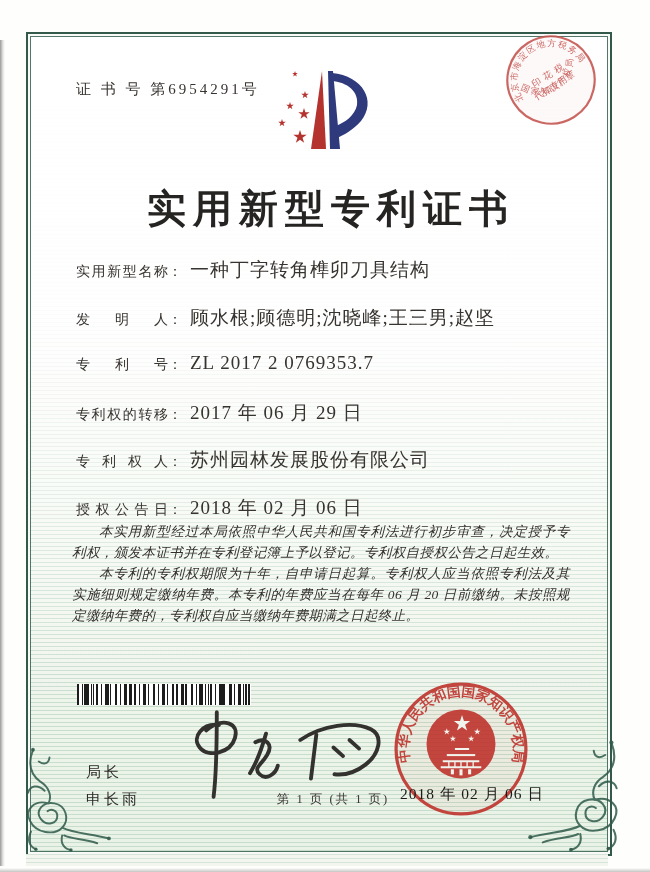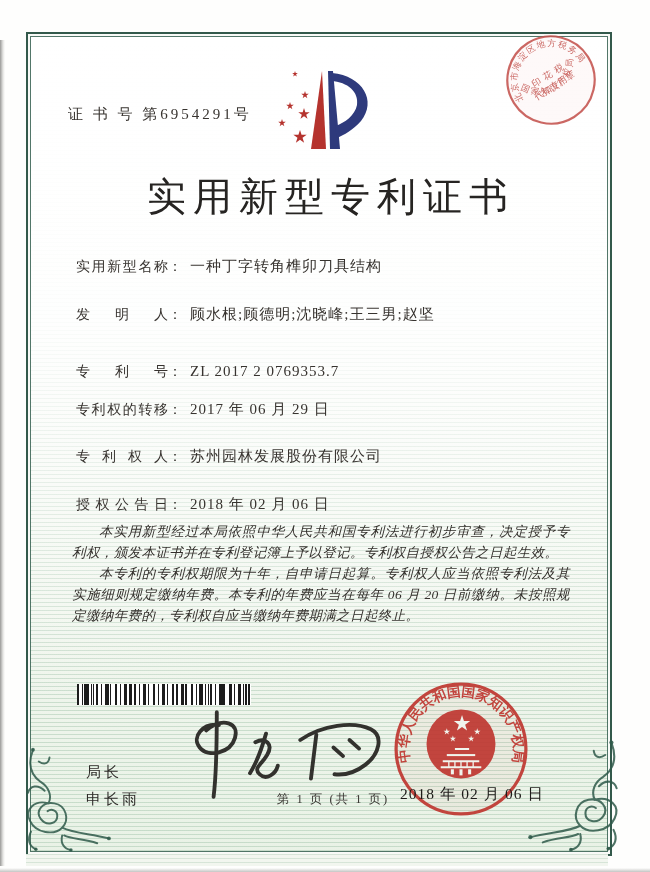--- a/index.html
+++ b/index.html
@@ -15,34 +15,34 @@
     border:2px solid #33594b;
     box-shadow:inset 0 0 0 2px #f8faf7, inset 0 0 0 3px rgba(52,94,79,.85);
     background-image:
       linear-gradient(180deg,#ffffff 0%,rgba(255,255,255,.92) 34%,rgba(255,255,255,.35) 62%,rgba(255,255,255,0) 82%),
       repeating-linear-gradient(180deg,rgba(118,168,134,.30) 0 1px,rgba(118,168,134,0) 1px 4px),
       linear-gradient(180deg,#fdfdfc 0%,#f1f6ee 70%,#e9f2e6 100%);
   }
   .below-tint{position:absolute;left:26px;top:854px;width:582px;height:12px;
     background:repeating-linear-gradient(180deg,rgba(118,168,134,.22) 0 1px,rgba(118,168,134,0) 1px 4px),#f2f6ef;}
 
-  .certno{position:absolute;left:40px;top:46px;font-size:15px;letter-spacing:3px;color:#37332f;margin-top:25px;}
+  .certno{position:absolute;left:48px;top:46px;font-size:15px;letter-spacing:3px;color:#37332f;}
 
   .logo{position:absolute;left:232px;top:26px;width:120px;height:97px;}
   .tax-stamp{position:absolute;left:475px;top:-2px;width:96px;height:96px;opacity:.88;z-index:5;}
 
-  .title{position:absolute;left:0;right:0;top:132px;margin:4px;text-align:center;
-    transform:translateX(12px);font-size:39px;font-weight:normal;letter-spacing:7px;color:#262422;}
+  .title{position:absolute;left:0;right:0;top:132px;margin:16px;text-align:center;
+    transform:translateX(12px);font-size:39px;font-weight:bold;letter-spacing:7px;color:#262422;}
 
   .fields{position:absolute;left:48px;top:0;width:500px;}
   .frow{position:absolute;left:0;white-space:nowrap;color:#37332f;}
   .frow .flabel{display:inline-block;width:92px;font-size:14px;text-align:justify;text-align-last:justify;vertical-align:baseline;}
   .frow .fcolon{font-size:14px;margin-right:8px;}
-  .frow .fvalue{font-size:15px;letter-spacing:1px;}
-  .r0{top:223px}.r1{top:271px}.r2{top:328px}.r3{top:366px}.r4{top:413px}.r5{top:461px}
+  .frow .fvalue{font-size:19px;letter-spacing:1px;}
+  .r0{top:223px}.r1{top:271px}.r2{top:318px}.r3{top:366px}.r4{top:413px}.r5{top:461px}
 
   .paras{position:absolute;left:44px;top:487px;width:498px;color:#33302c;}
   .paras p{margin:0;font-size:13.5px;line-height:21px;text-align:justify;text-indent:2em;
     font-style:italic;letter-spacing:.4px;}
 
   .barcode{position:absolute;left:49px;top:650px;width:174px;height:21px;background-color:#fff;
     background-image:
       repeating-linear-gradient(90deg,#1c1c1c 0 2px,transparent 2px 5px,#1c1c1c 5px 6px,transparent 6px 9px,#1c1c1c 9px 12px,transparent 12px 14px,#1c1c1c 14px 15px,transparent 15px 19px),
       repeating-linear-gradient(90deg,transparent 0 7px,#1c1c1c 7px 9px,transparent 9px 16px,#1c1c1c 16px 17px,transparent 17px 23px);}
 

